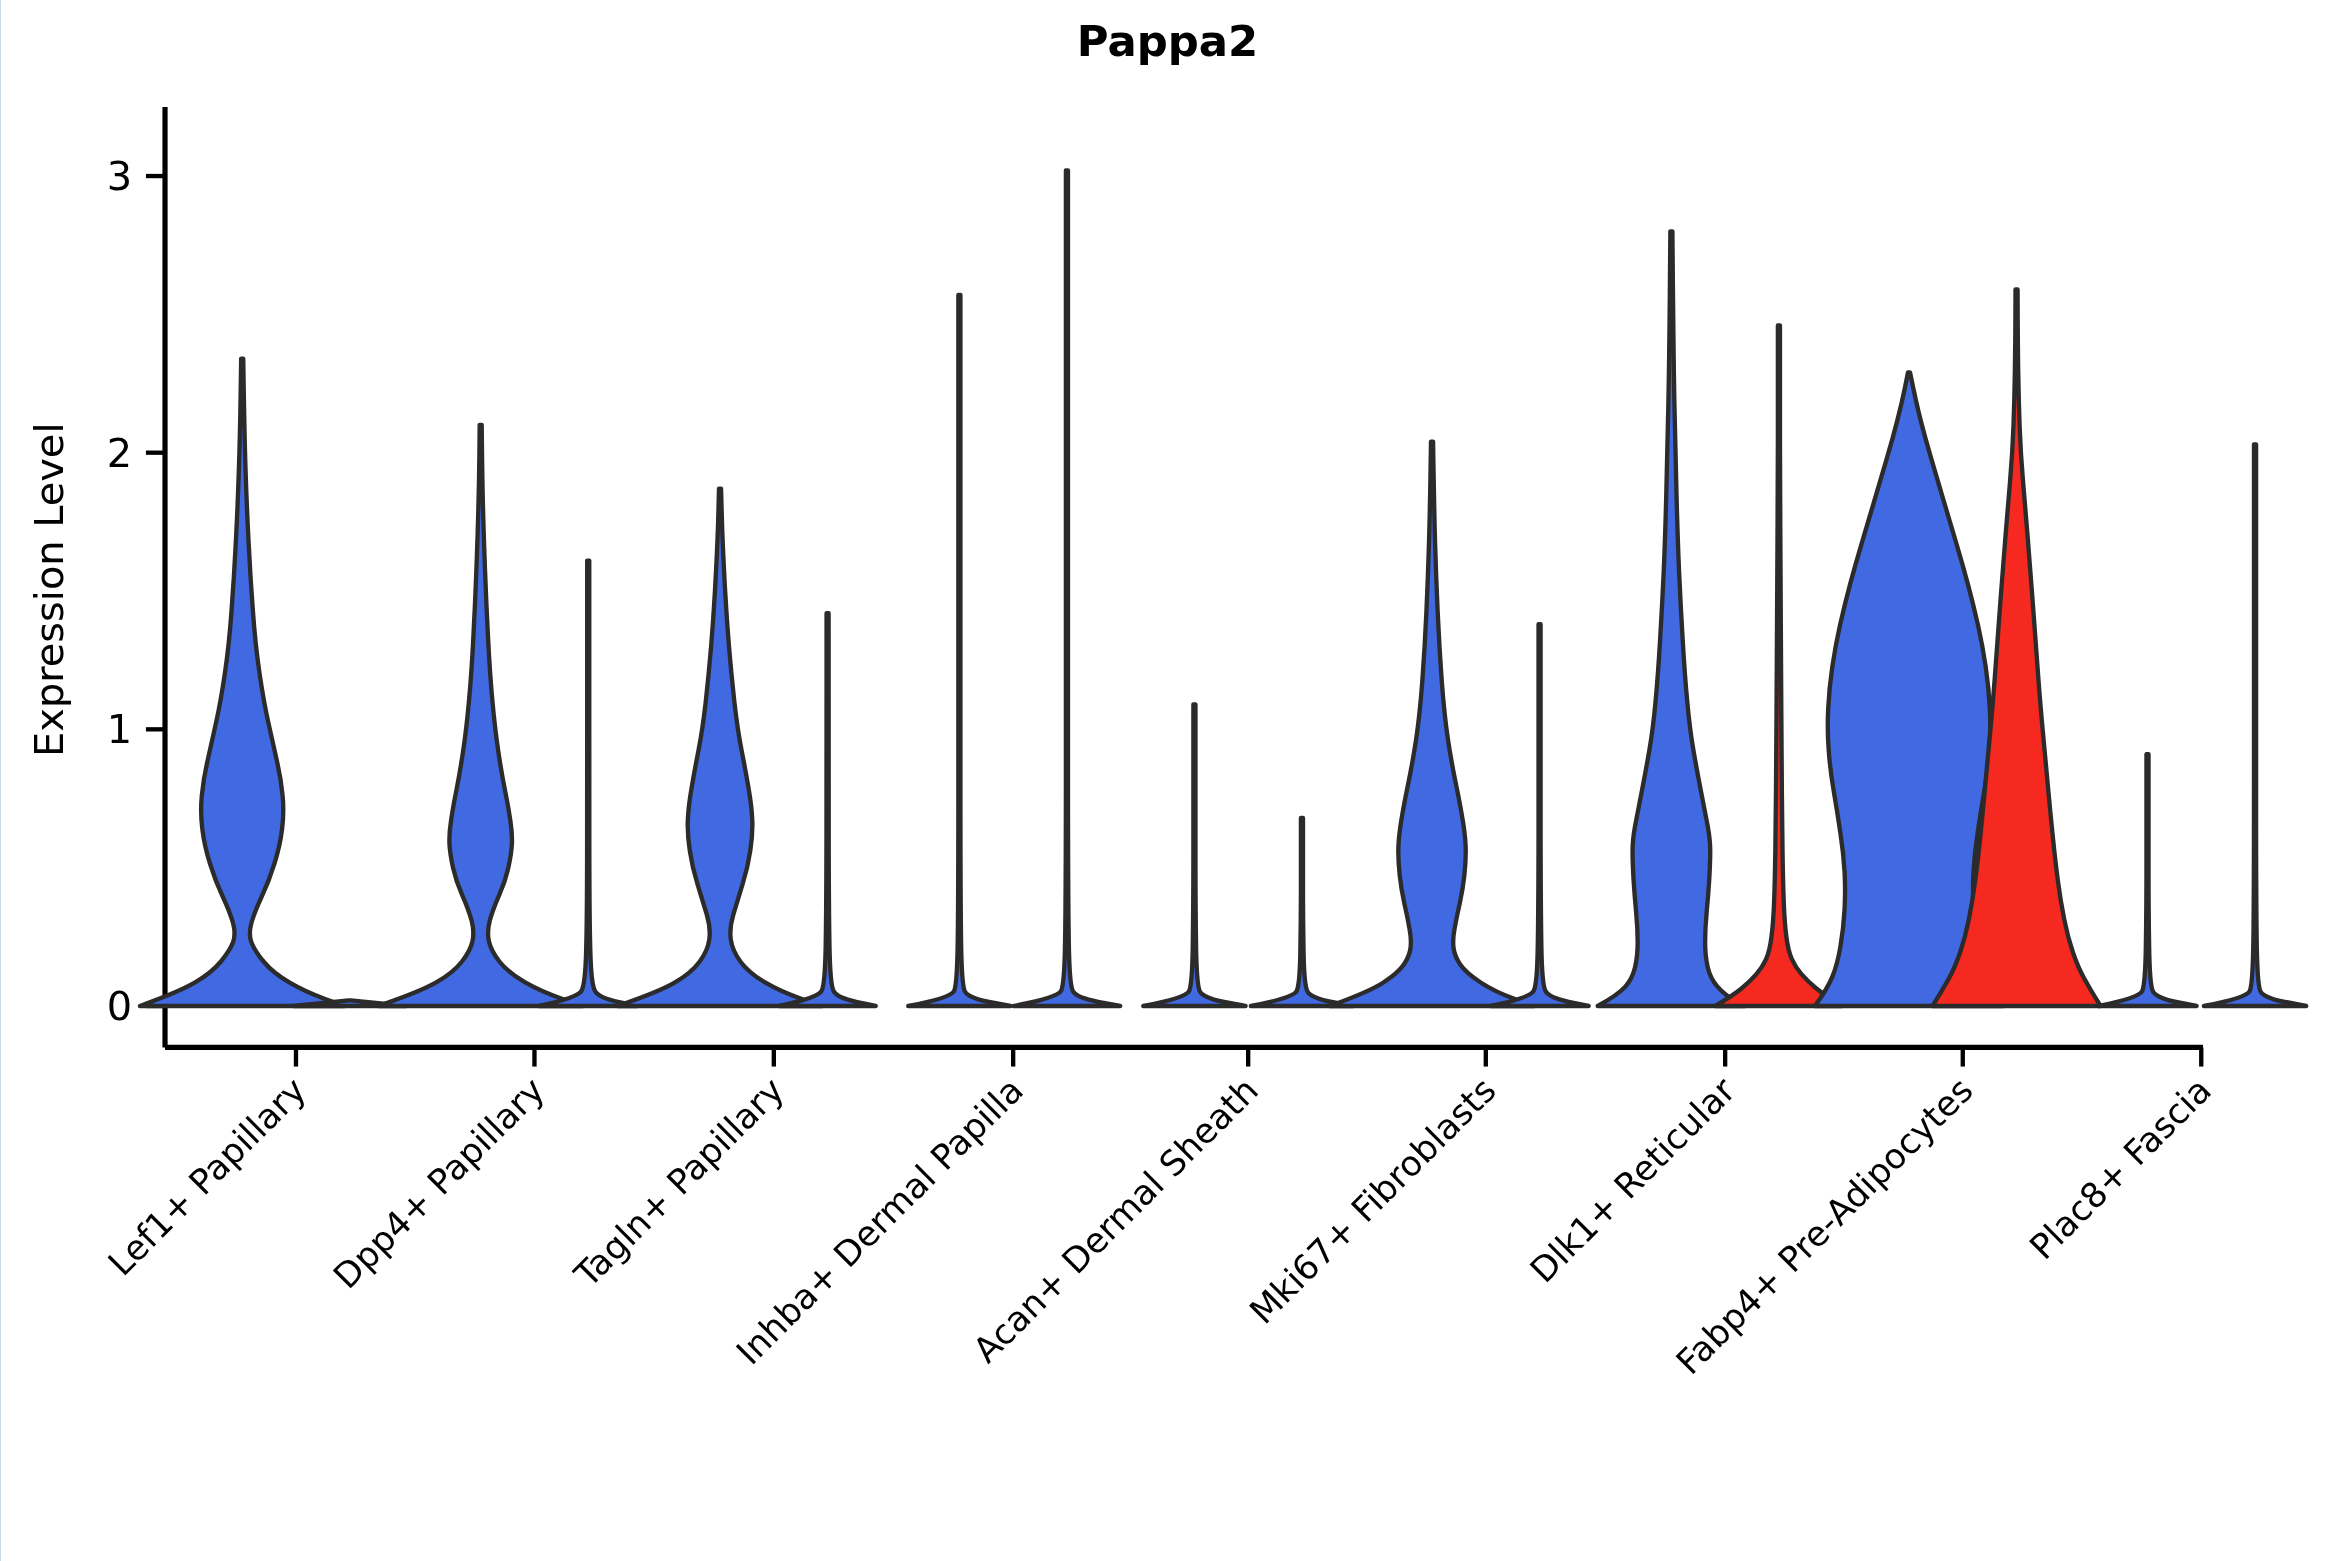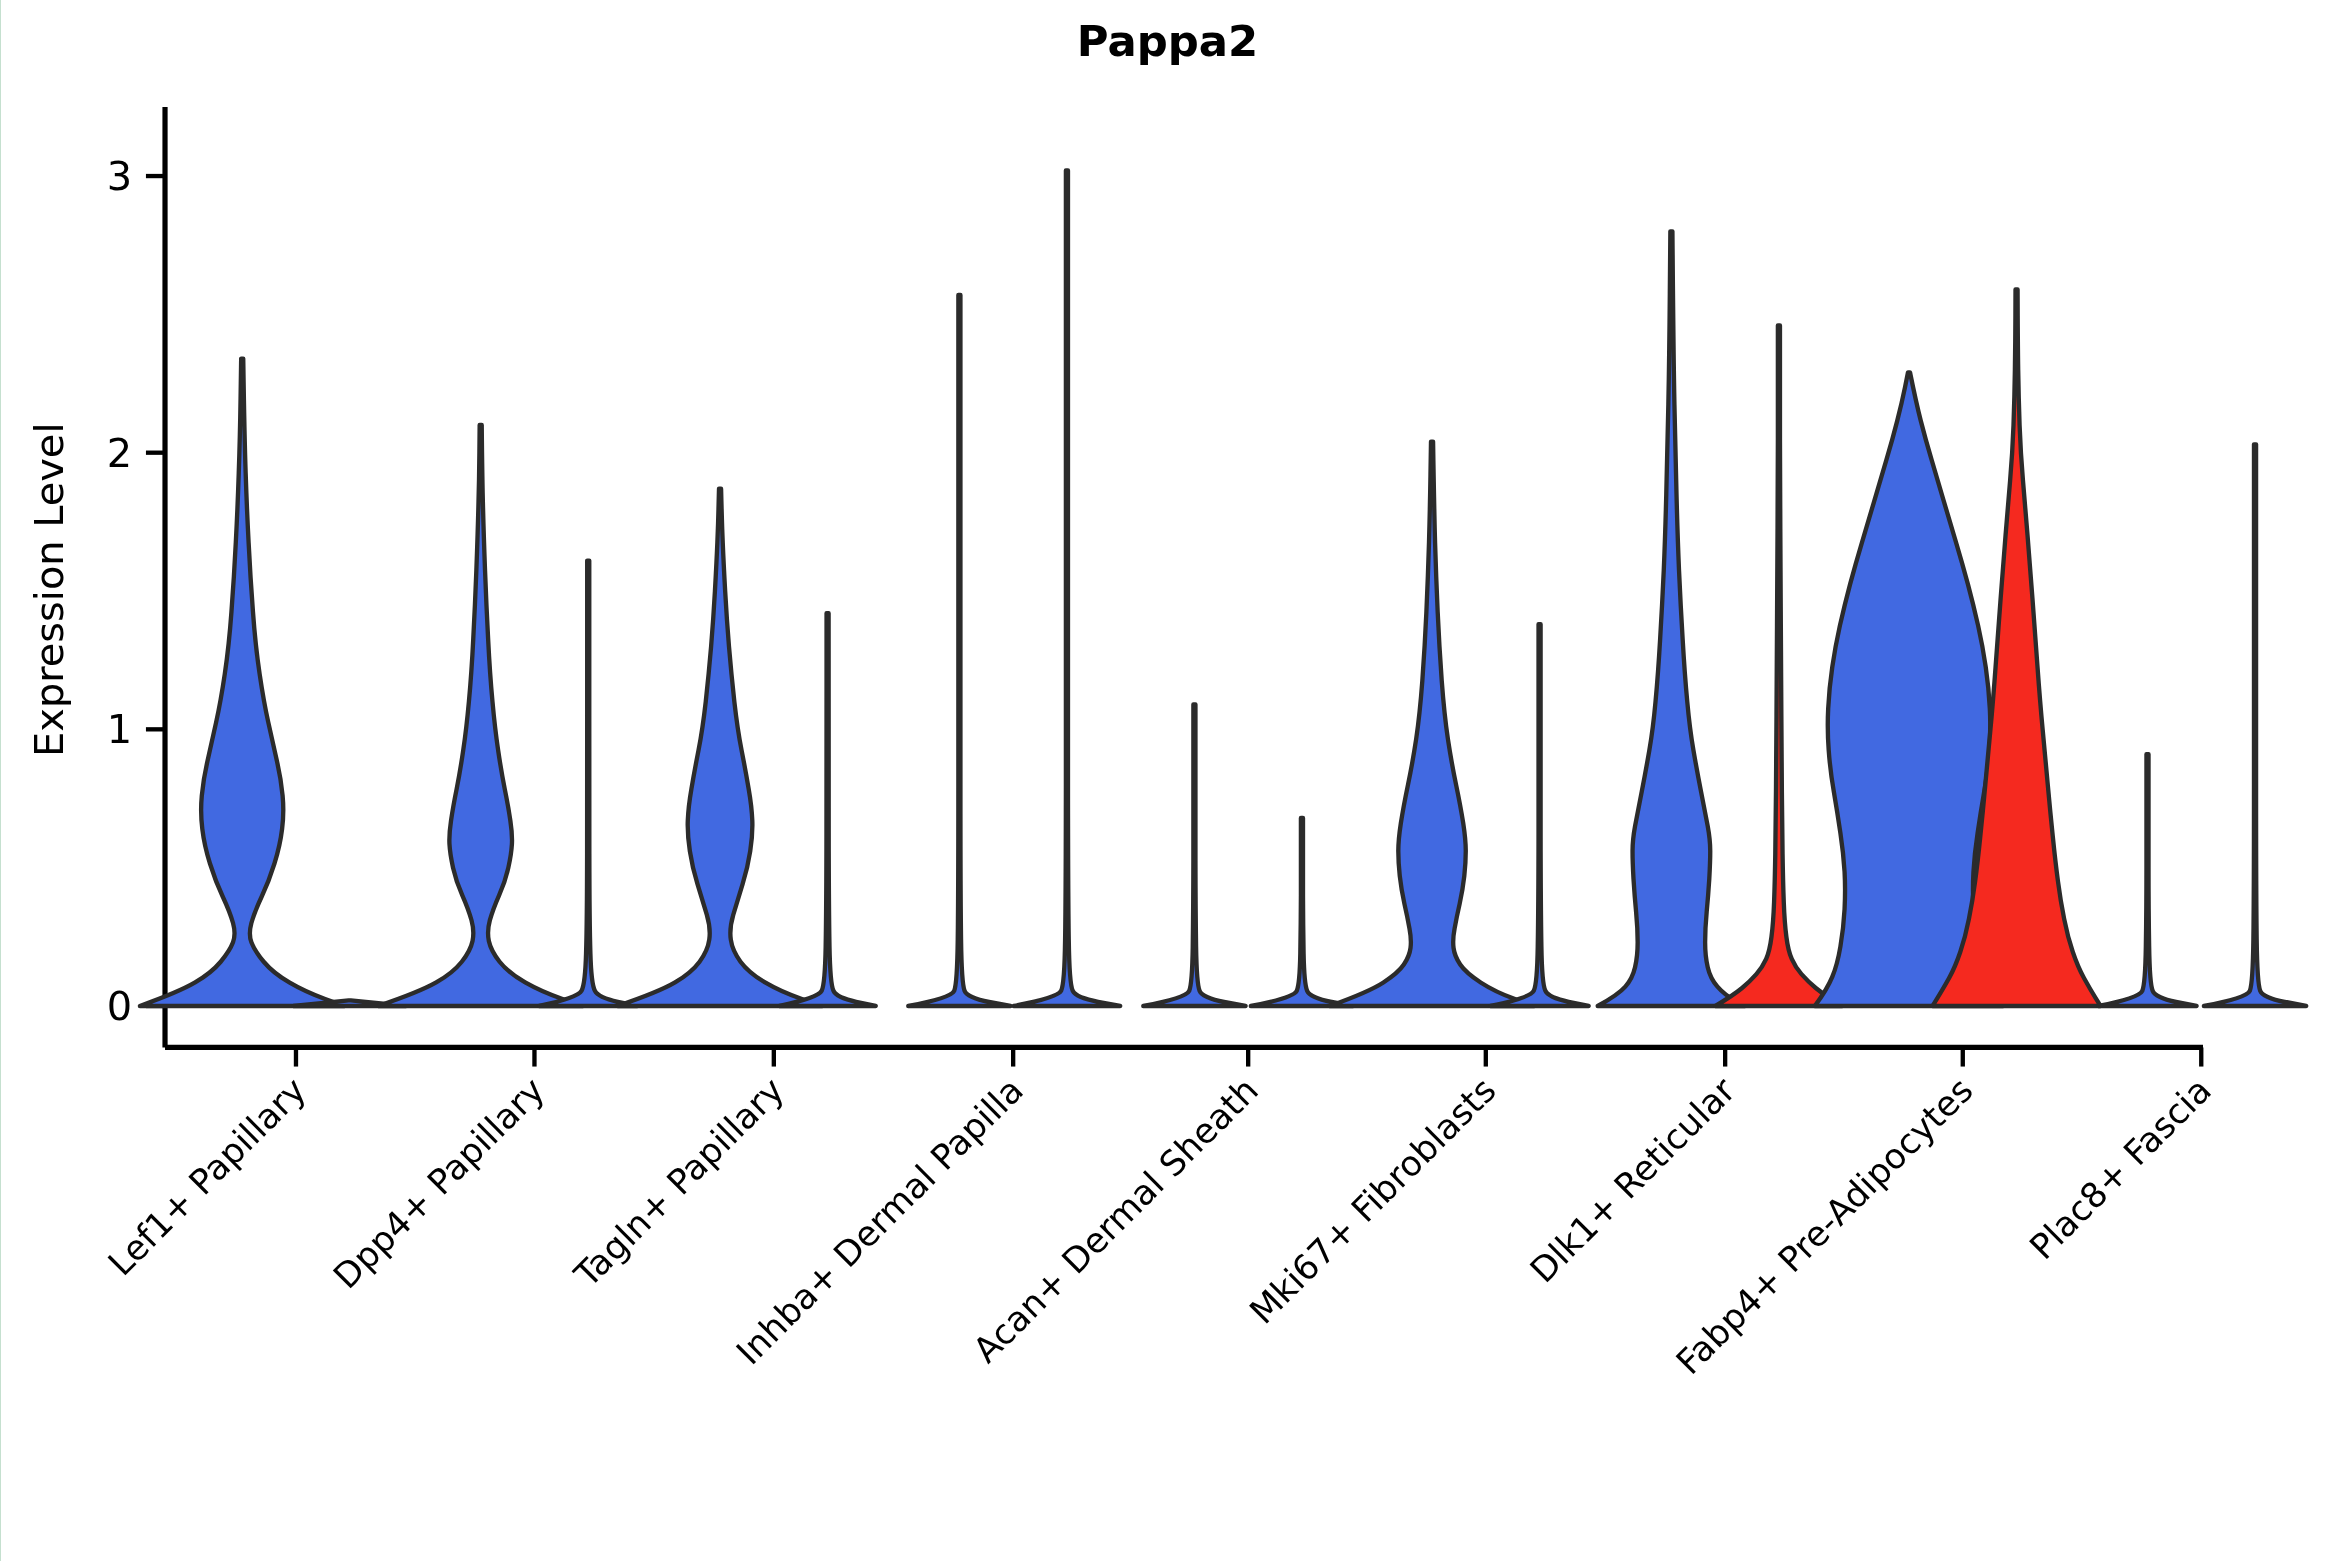--- a/index.html
+++ b/index.html
@@ -1,17 +1,17 @@
 <!DOCTYPE html>
 <html style="font-size:14px"><head>
 <meta charset="utf-8">
 <style>
   html,body{margin:0;padding:0;background:#ffffff;}
   body{width:2342px;height:1561px;overflow:hidden;font-family:"DejaVu Sans",sans-serif;}
-  #root{position:relative;width:1969px;height:1561px;background:#15803d;}
+  #root{position:relative;width:1969px;height:1561px;background:#0369a1;}
   #plot-svg{position:absolute;left:0;top:0;width:2342px;height:1561px;display:block;}
   .title-text{font-family:"DejaVu Sans",sans-serif;font-size:50px;font-weight:bold;fill:#000;}
   .axis-label{font-family:"DejaVu Sans",sans-serif;font-size:46px;fill:#000;}
   .tick-text{font-family:"DejaVu Sans",sans-serif;font-size:46px;fill:#000;}
   .cat-text{font-family:"DejaVu Sans",sans-serif;font-size:40px;fill:#000;}
   .spine{stroke:#000;stroke-width:6;fill:none;stroke-linecap:butt;}
   .tickmark{stroke:#000;stroke-width:5;}
   .violin{stroke:#2b2b2b;stroke-width:5;stroke-linejoin:round;}
 </style>
 </head>

